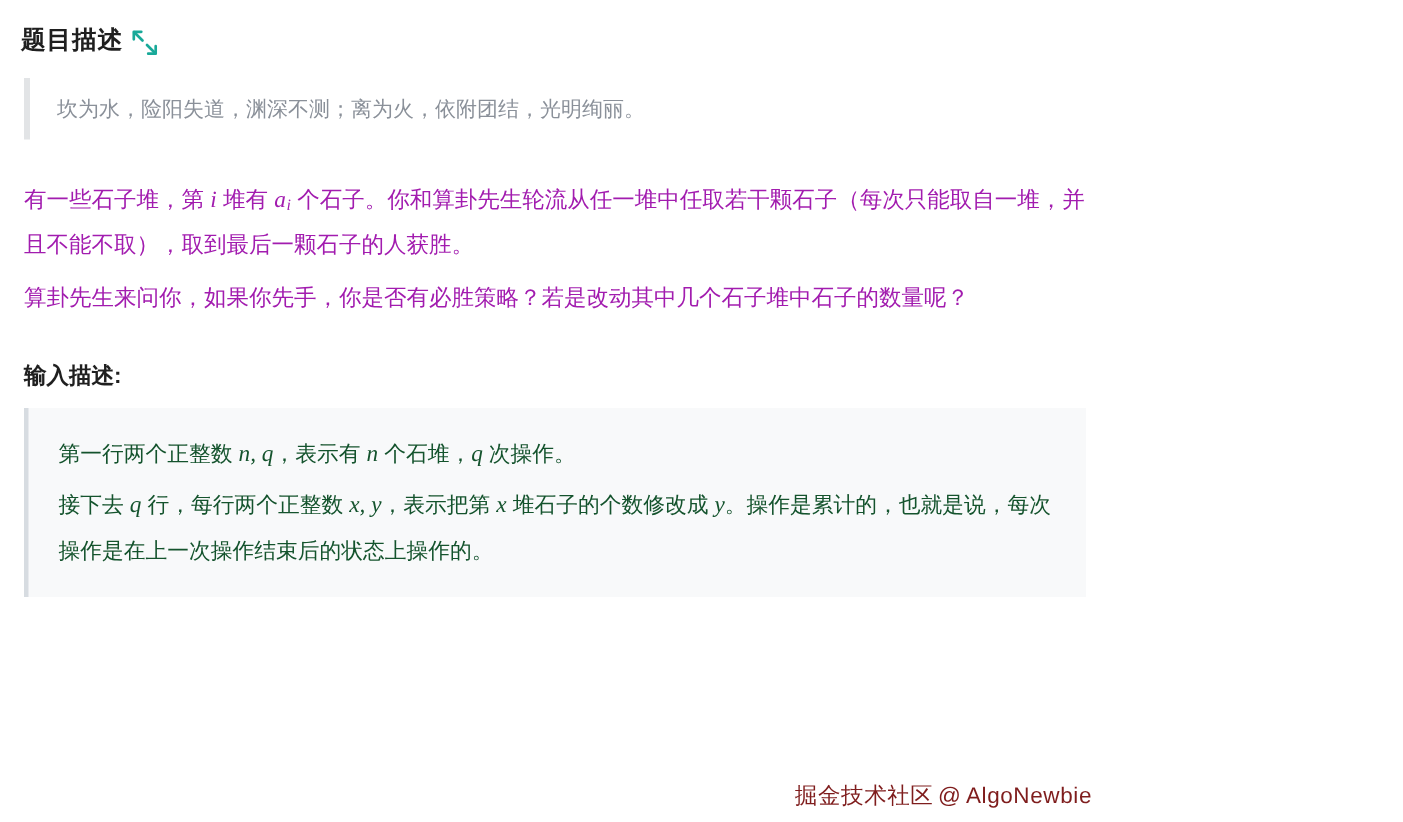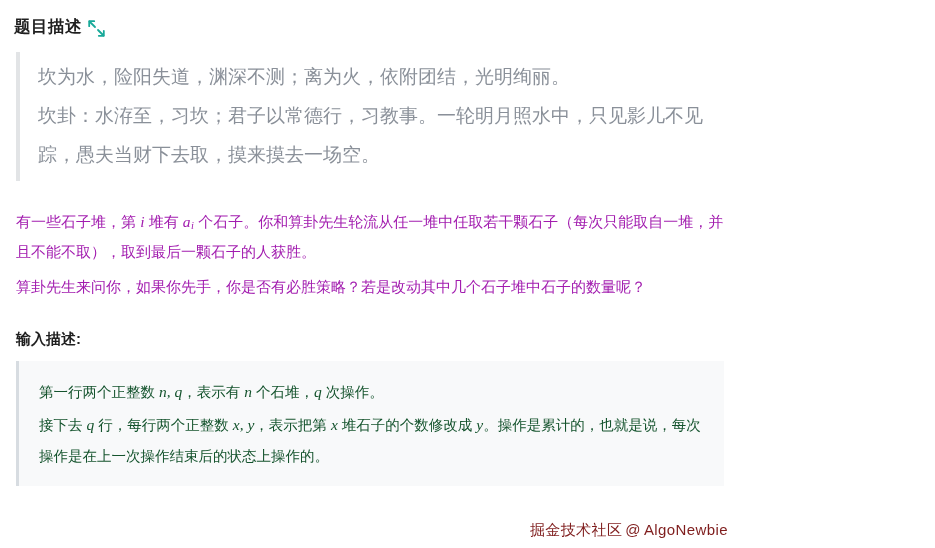--- a/index.html
+++ b/index.html
@@ -39,21 +39,21 @@
     width: 17px;
     height: 17px;
     position: relative;
     top: 1px;
   }
   .quote-block {
     border-left: 4px solid #e2e4e6;
     padding: 6px 0 6px 18px;
     margin: 0 0 26px 2px;
     color: #8a9099;
-    font-size: 19px;
+    font-size: 14px;
     line-height: 2.05;
   }
   .quote-block p {
     margin: 0;
   }
   .body-para {
     font-size: 15px;
     line-height: 1.95;
     color: #a21caf;
     margin: 0 0 6px 2px;
@@ -114,21 +114,20 @@
         <path d="M1.5 1.5 L7 7" stroke="#18a999" stroke-width="1.8" stroke-linecap="round" fill="none"></path>
         <path d="M15.5 15.5 L10 10" stroke="#18a999" stroke-width="1.8" stroke-linecap="round" fill="none"></path>
         <path d="M1.2 6.2 L1.2 1.2 L6.2 1.2" stroke="#18a999" stroke-width="1.8" stroke-linecap="round" stroke-linejoin="round" fill="none"></path>
         <path d="M15.8 10.8 L15.8 15.8 L10.8 15.8" stroke="#18a999" stroke-width="1.8" stroke-linecap="round" stroke-linejoin="round" fill="none"></path>
       </svg>
     </span>
   </div>
 
   <div class="quote-block">
     <p>坎为水，险阳失道，渊深不测；离为火，依附团结，光明绚丽。</p>
-    <p>坎卦：水洊至，习坎；君子以常德行，习教事。一轮明月照水中，只见影儿不见踪，愚夫当财下去取，摸来摸去一场空。</p>
   </div>
 
   <p class="body-para">
     <span>有一些石子堆，第 </span><span class="mono-i">i</span><span> 堆有 </span><span class="mono-i"><span>a</span><span class="sub">i</span></span><span> 个石子。你和算卦先生轮流从任一堆中任取若干颗石子（每次只能取自一堆，并且不能不取），取到最后一颗石子的人获胜。</span>
   </p>
 
   <p class="body-para">算卦先生来问你，如果你先手，你是否有必胜策略？若是改动其中几个石子堆中石子的数量呢？</p>
 
   <div class="section-head">输入描述:</div>
 

